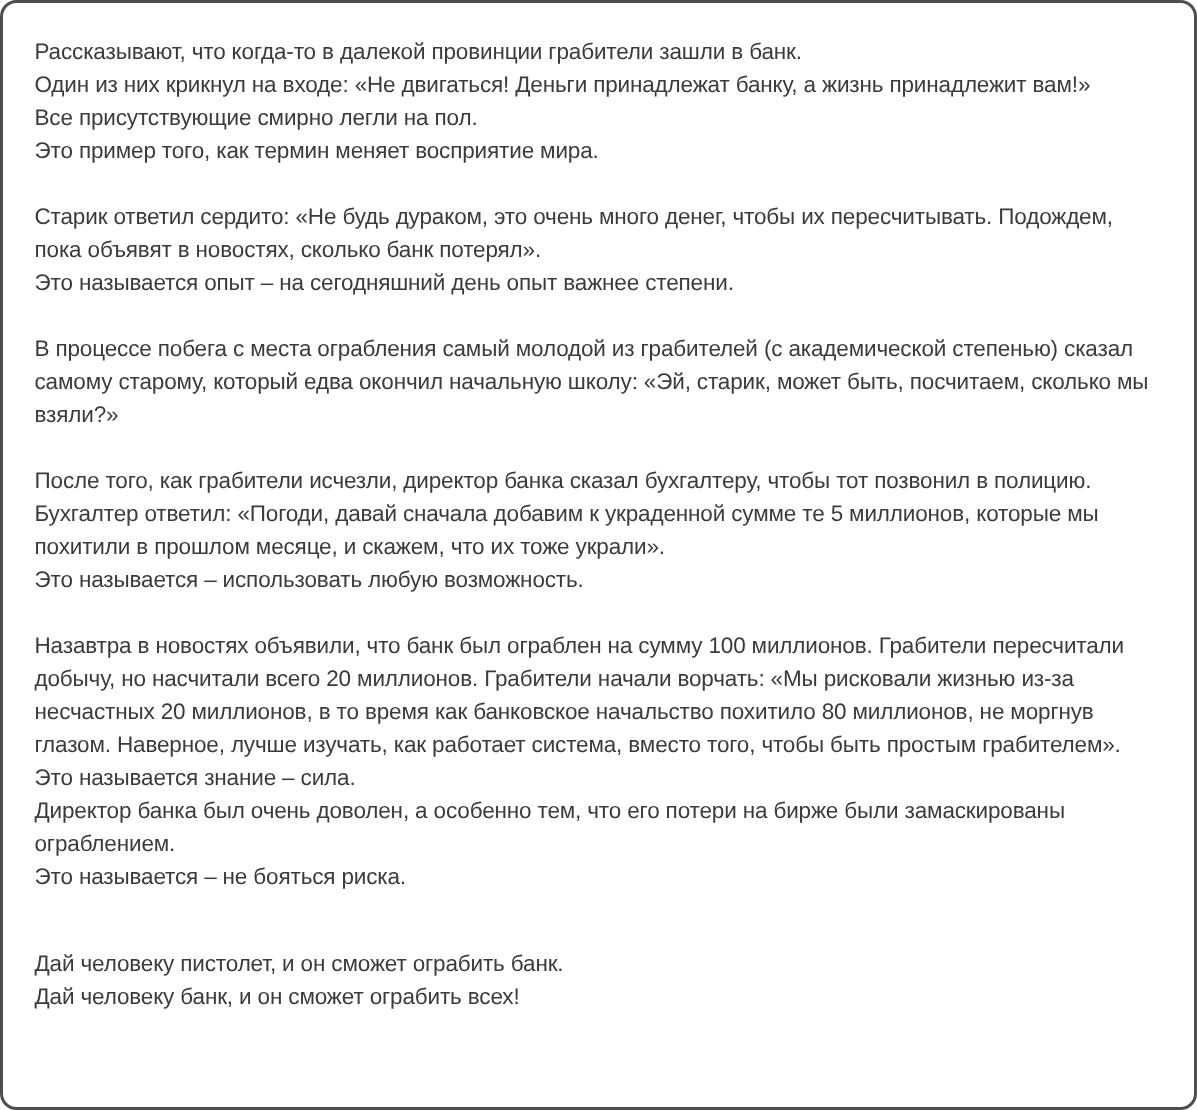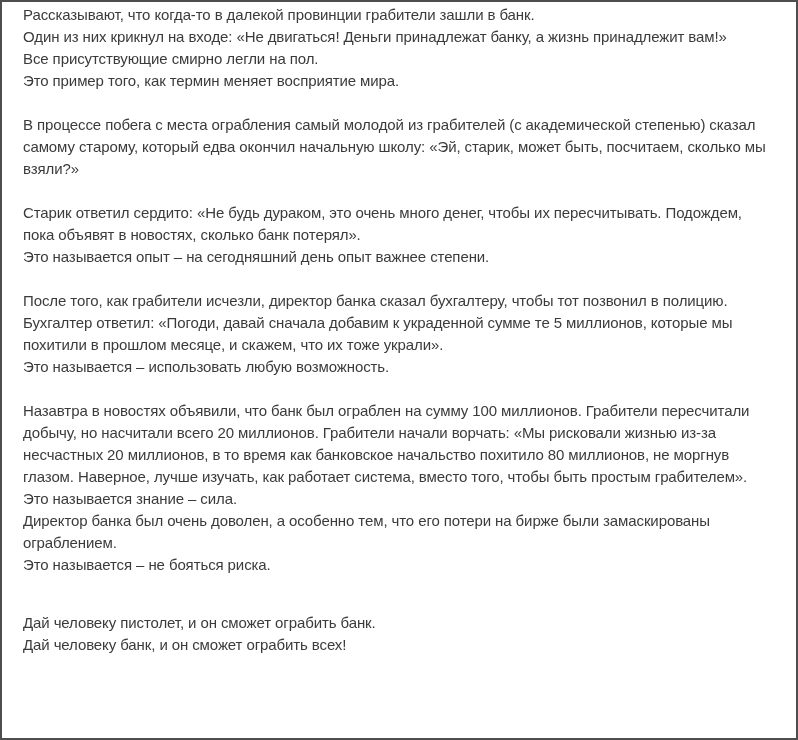--- a/index.html
+++ b/index.html
@@ -10,23 +10,23 @@
   body {
     width: 798px;
     height: 740px;
     font-family: "Liberation Sans", "DejaVu Sans", sans-serif;
   }
   .page {
     box-sizing: border-box;
     width: 798px;
     height: 740px;
     border: 2px solid #4e4e4e;
-    border-radius: 0;
+    border-radius: 11px;
     background: #ffffff;
-    padding: 2px 18px 6px 21px;
+    padding: 22px 18px 6px 21px;
     overflow: hidden;
   }
   .para {
     white-space: pre;
     font-size: 15px;
     line-height: 22px;
     color: #3b3b3b;
     letter-spacing: -0.1px;
     margin: 0 0 22px 0;
   }
@@ -36,26 +36,26 @@
   }
 </style>
 </head>
 <body>
 
 <div class="page">
   <div class="para">Рассказывают, что когда-то в далекой провинции грабители зашли в банк.
 Один из них крикнул на входе: «Не двигаться! Деньги принадлежат банку, а жизнь принадлежит вам!»
 Все присутствующие смирно легли на пол.
 Это пример того, как термин меняет восприятие мира.</div>
+  <div class="para">Старик ответил сердито: «Не будь дураком, это очень много денег, чтобы их пересчитывать. Подождем,
+пока объявят в новостях, сколько банк потерял».
+Это называется опыт – на сегодняшний день опыт важнее степени.</div>
   <div class="para">В процессе побега с места ограбления самый молодой из грабителей (с академической степенью) сказал
 самому старому, который едва окончил начальную школу: «Эй, старик, может быть, посчитаем, сколько мы
 взяли?»</div>
-  <div class="para">Старик ответил сердито: «Не будь дураком, это очень много денег, чтобы их пересчитывать. Подождем,
-пока объявят в новостях, сколько банк потерял».
-Это называется опыт – на сегодняшний день опыт важнее степени.</div>
   <div class="para">После того, как грабители исчезли, директор банка сказал бухгалтеру, чтобы тот позвонил в полицию.
 Бухгалтер ответил: «Погоди, давай сначала добавим к украденной сумме те 5 миллионов, которые мы
 похитили в прошлом месяце, и скажем, что их тоже украли».
 Это называется – использовать любую возможность.</div>
   <div class="para">Назавтра в новостях объявили, что банк был ограблен на сумму 100 миллионов. Грабители пересчитали
 добычу, но насчитали всего 20 миллионов. Грабители начали ворчать: «Мы рисковали жизнью из-за
 несчастных 20 миллионов, в то время как банковское начальство похитило 80 миллионов, не моргнув
 глазом. Наверное, лучше изучать, как работает система, вместо того, чтобы быть простым грабителем».
 Это называется знание – сила.
 Директор банка был очень доволен, а особенно тем, что его потери на бирже были замаскированы

